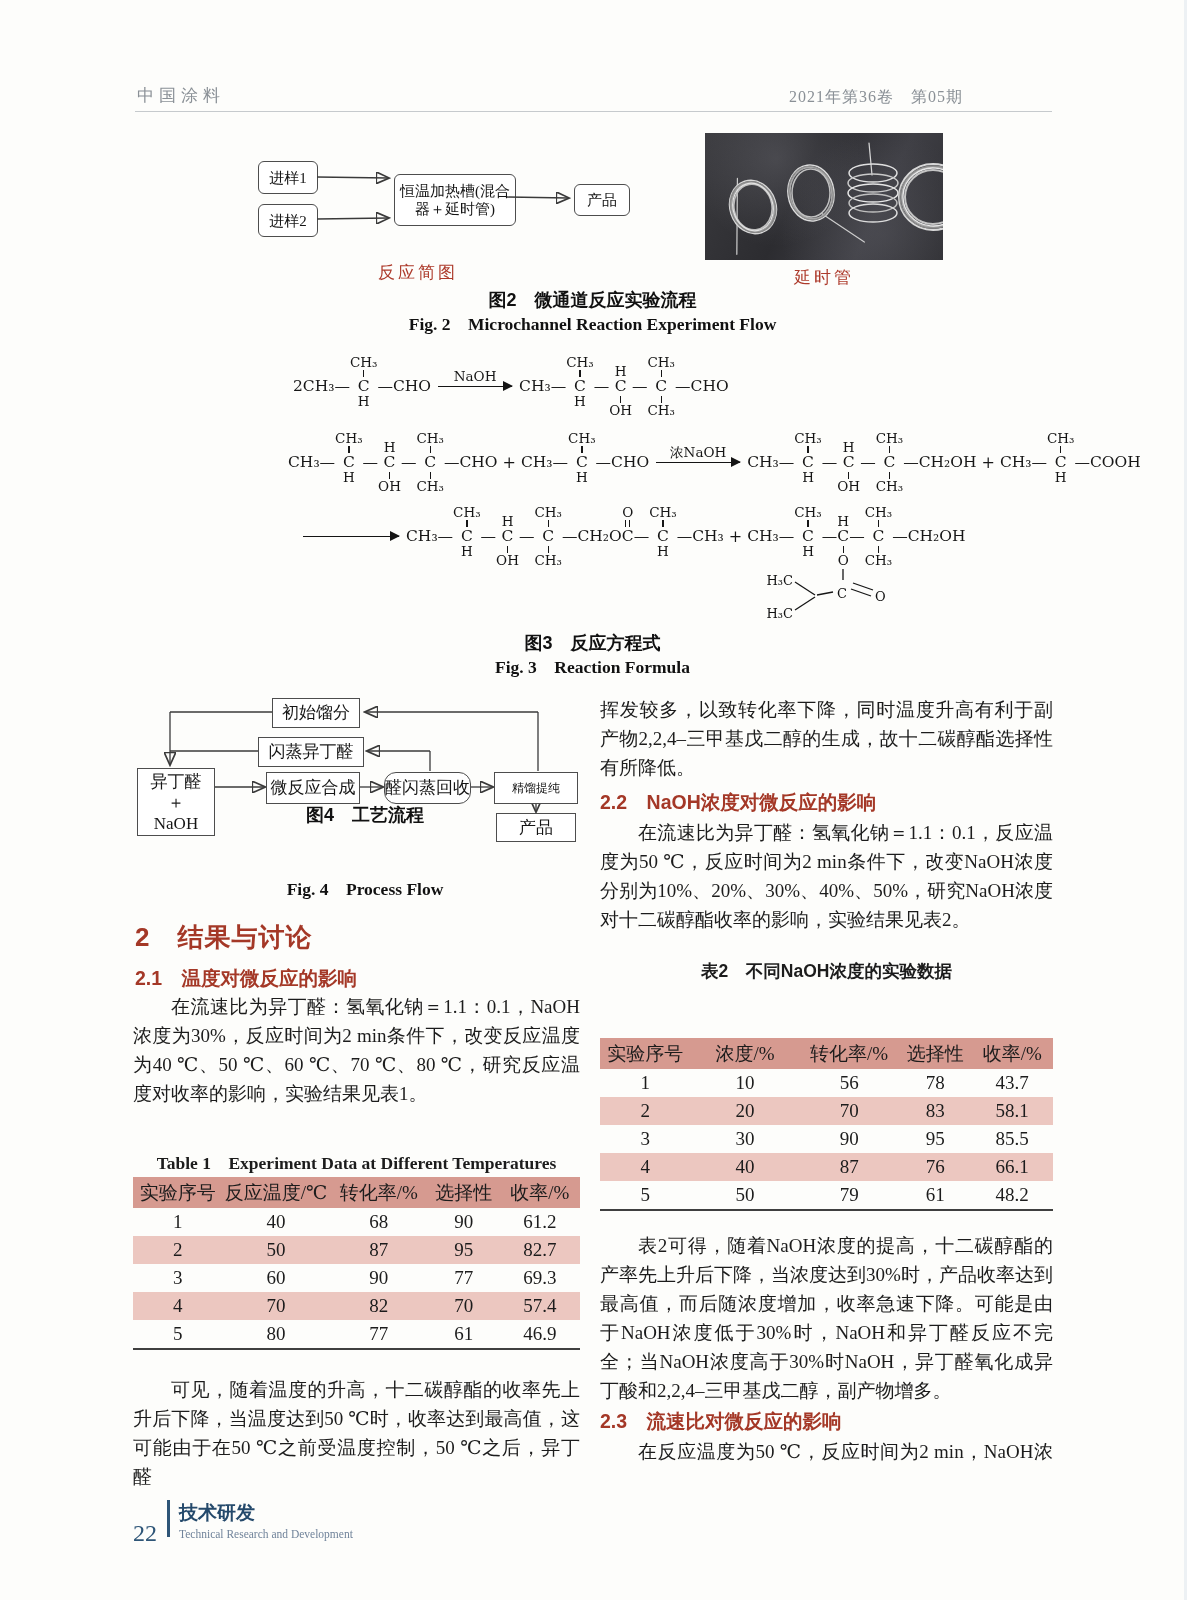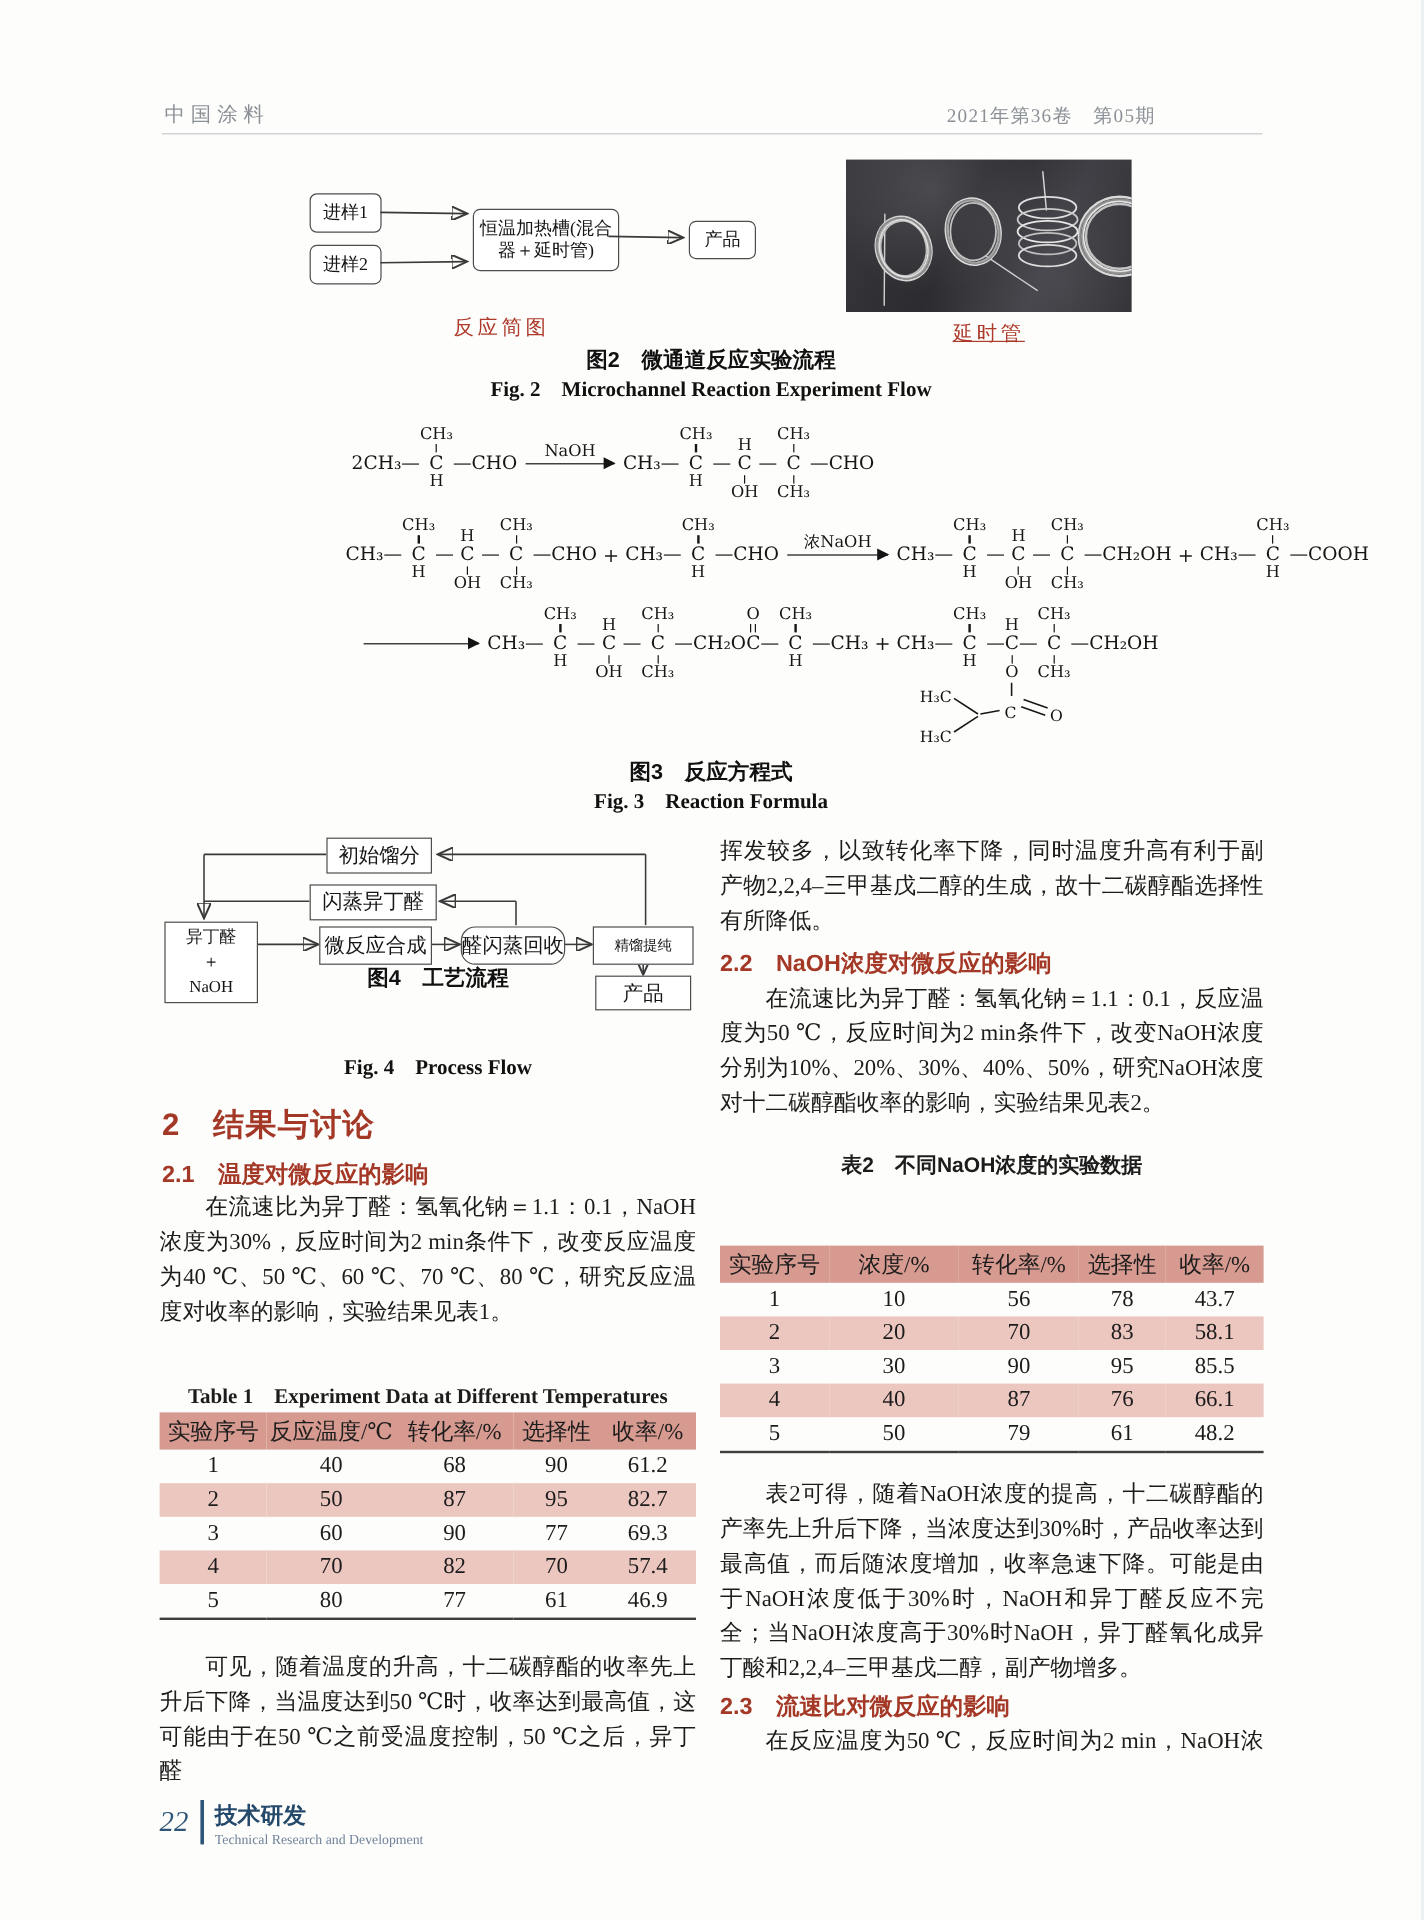--- a/index.html
+++ b/index.html
@@ -73,21 +73,21 @@
   .tblhost th:nth-child(2),.tblhost td:nth-child(2){width:24%;}
   .tblhost th:nth-child(3),.tblhost td:nth-child(3){width:22%;}
   .tblhost th:nth-child(4),.tblhost td:nth-child(4){width:16%;}
   .tblhost th:nth-child(5),.tblhost td:nth-child(5){width:18%;}
   .ttl-cn{position:absolute;text-align:center;font-family:"Liberation Sans","DejaVu Sans",sans-serif;
           font-weight:700;font-size:17.5px;}
   .ttl-en{position:absolute;text-align:center;font-weight:700;font-size:17.5px;line-height:25px;}
 
   
   .footer{left:133px;top:1500px;display:flex;align-items:flex-start;}
-  .pgnum{font-size:24px;color:#2e5577;margin-top:6px;font-style:italic;}
+  .pgnum{font-size:24px;color:#2e5577;margin-top:20px;}
   .fbar{width:3px;height:37px;background:#2e5577;margin:0 9px 0 10px;}
   .fcol .cn{font-family:"Liberation Sans","DejaVu Sans",sans-serif;font-weight:700;font-size:19px;color:#24496b;}
   .fcol .en{font-size:11.5px;color:#70839a;margin-top:2px;}
 </style>
 </head>
 <body>
 
 <div class="page">
 
   <div class="abs jrnl">中国涂料</div>
@@ -138,21 +138,21 @@
       <g transform="translate(228,64)">
         <path class="coil" d="M18,-34 C28,-48 32,-56 38,-62" stroke="#d2d2d2" stroke-width="1.3"></path>
         <ellipse class="coil" rx="31" ry="30" stroke="#a5a5a5" stroke-width="2.2"></ellipse>
         <ellipse class="coil" rx="34" ry="33" stroke="#d9d9d9" stroke-width="2"></ellipse>
         <ellipse class="coil" rx="28" ry="27" stroke="#c4c4c4" stroke-width="2"></ellipse>
         <ellipse class="coil" rx="33" ry="31" stroke="#8d8d8d" stroke-width="1.4" transform="rotate(-6)"></ellipse>
         <ellipse class="coil" rx="30" ry="29" stroke="#e8e8e8" stroke-width="1.3" transform="rotate(5)"></ellipse>
       </g>
     </svg>
   </div>
-  <div class="figlab" style="left:744px;top:266px;width:160px;text-decoration:underline;">延时管</div>
+  <div class="figlab" style="left:744px;top:266px;width:160px;">延时管</div>
 
   <div class="cap-cn" style="left:130px;top:288px;width:925px;">图2　微通道反应实验流程</div>
   <div class="cap-en" style="left:130px;top:312px;width:925px;">Fig. 2　Microchannel Reaction Experiment Flow</div>
 
   <div class="abs" id="fig3" style="left:130px;top:345px;width:930px;height:335px;">
     <div class="eqrow" style="left:163px;top:10px;">
         <span class="chem-mol">
           <span class="cu">
             <span class="cc top"></span>
             <span class="cm">2CH₃—</span>
@@ -565,21 +565,21 @@
       <line x1="142" y1="24" x2="40" y2="24"></line>
       <line x1="128" y1="63" x2="40" y2="63"></line>
       <line x1="40" y1="24" x2="40" y2="76" marker-end="url(#ah)"></line>
       <line x1="84" y1="99" x2="134" y2="99" marker-end="url(#ah)"></line>
       <line x1="230" y1="99" x2="252" y2="99" marker-end="url(#ah)"></line>
       <line x1="340" y1="99" x2="362" y2="99" marker-end="url(#ah)"></line>
       <line x1="406" y1="114" x2="406" y2="123" marker-end="url(#ah)"></line>
     </svg>
     <div class="fbox" style="left:142px;top:10px;width:86px;height:28px;font-size:17px;">初始馏分</div>
     <div class="fbox" style="left:128px;top:49px;width:104px;height:28px;font-size:17px;">闪蒸异丁醛</div>
-    <div class="fbox" style="left:7px;top:80px;width:76px;height:66px;font-size:14px;flex-direction:column;line-height:21px;">
+    <div class="fbox" style="left:7px;top:80px;width:76px;height:66px;font-size:17px;flex-direction:column;line-height:21px;">
       <span>异丁醛</span>
       <span>＋</span>
       <span>NaOH</span>
     </div>
     <div class="fbox" style="left:136px;top:84px;width:92px;height:30px;font-size:17px;">微反应合成</div>
     <div class="fbox" style="left:254px;top:84px;width:85px;height:30px;font-size:17px;border-radius:12px;">醛闪蒸回收</div>
     <div class="fbox" style="left:364px;top:84px;width:82px;height:30px;font-size:12px;">精馏提纯</div>
     <div class="fbox" style="left:366px;top:125px;width:78px;height:27px;font-size:17px;">产品</div>
   </div>
   <div class="cap-cn" style="left:130px;top:803px;width:470px;">图4　工艺流程</div>

